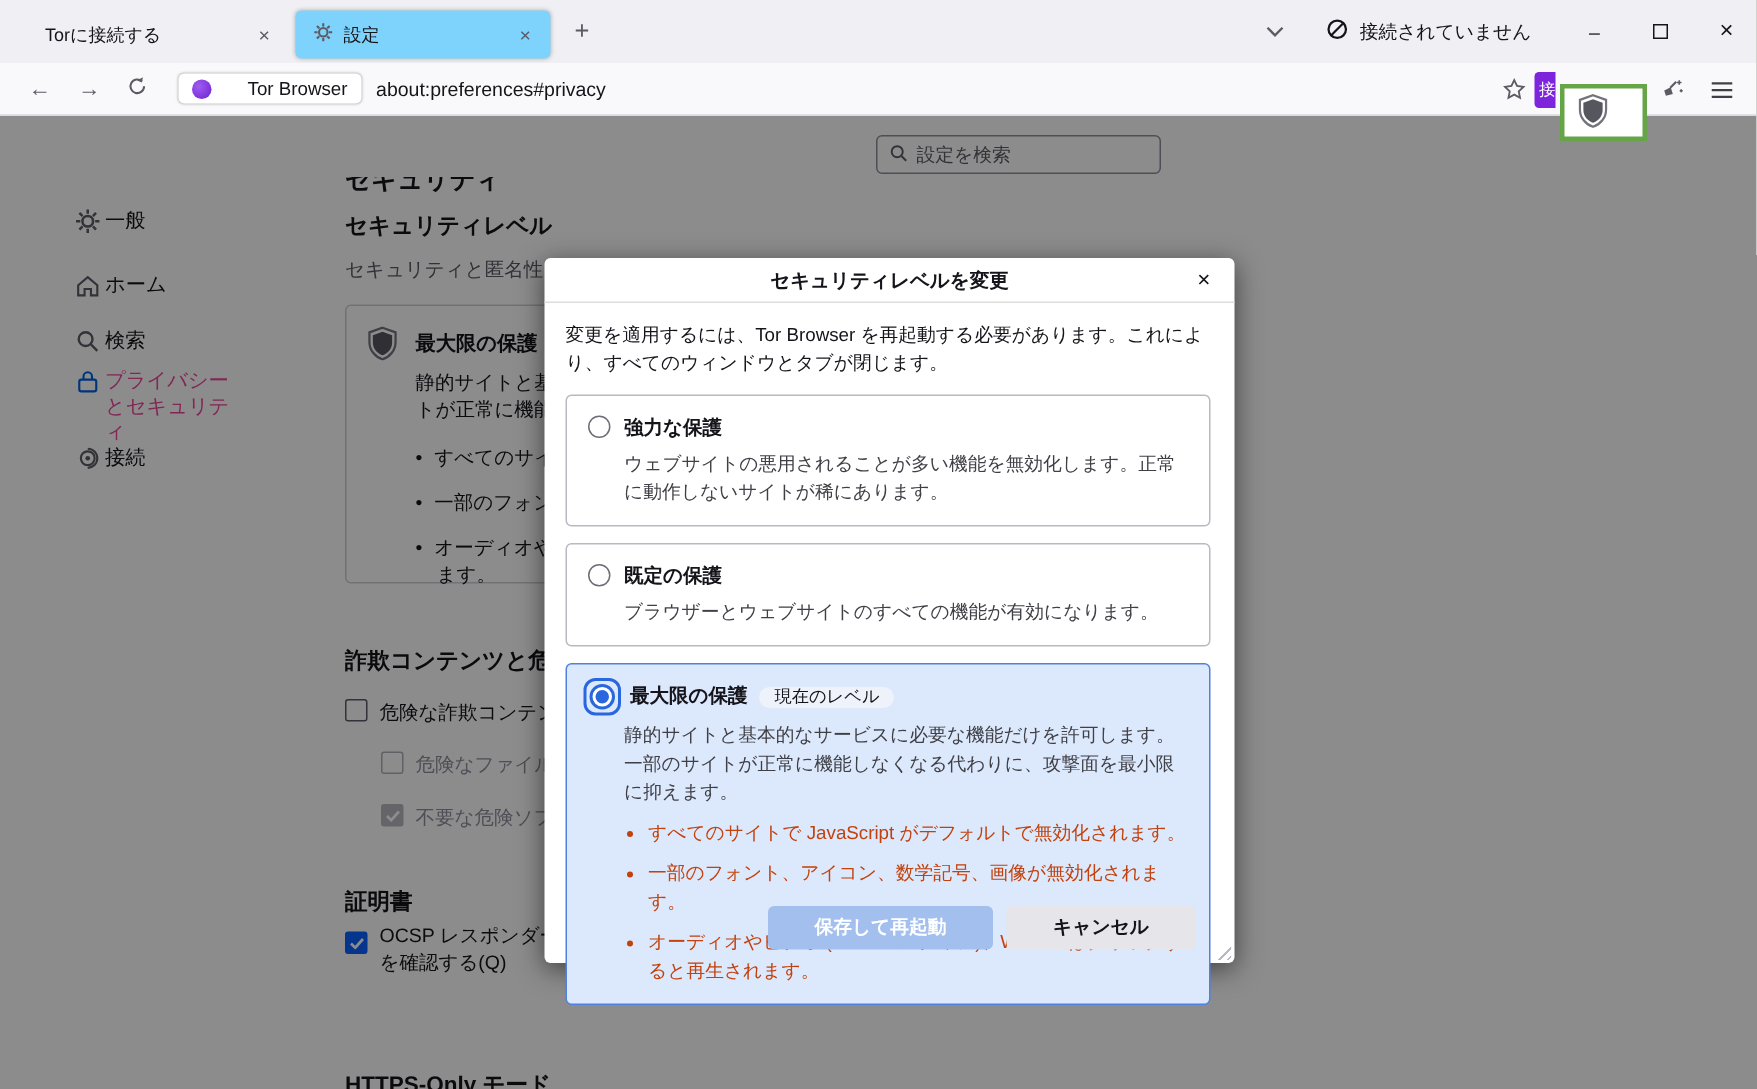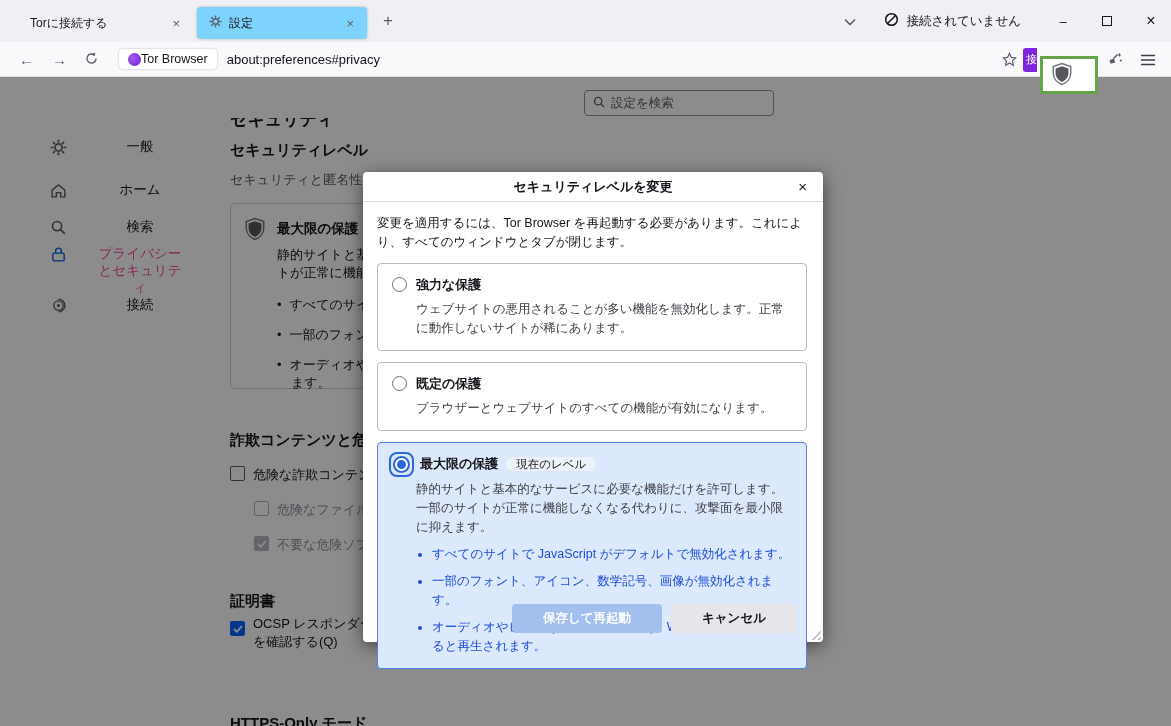--- a/index.html
+++ b/index.html
@@ -17,38 +17,38 @@
   .newtab { font-size:17px; color:#5b5b66; padding:2px 10px; margin-left:6px; }
   .tabbar-right { position:absolute; right:0; top:0; height:42px; display:flex; align-items:center; gap:4px; }
   .alltabs { padding:4px 10px; color:#5b5b66; }
   .conn-status { display:flex; align-items:center; gap:7px; font-size:12.5px; margin:0 18px 0 14px; }
   .wbtn { width:40px; height:42px; display:flex; align-items:center; justify-content:center; font-size:13px; color:#15141a; }
   .max-sq { width:10px; height:10px; border:1px solid #15141a; }
 
   
   .toolbar { position:absolute; left:0; top:42px; width:1171px; height:35px; background:#f9f9fb; border-bottom:1px solid #e1e1e6; display:flex; align-items:center; }
   .navbtn { font-size:15px; color:#5b5b66; padding:3px 9px; }
-  .site-chip { display:flex; align-items:center; gap:0; background:#fff; border-radius:4px; box-shadow:0 0 2px rgba(0,0,0,.3); padding:3px 9px; margin-left:12px; font-size:12.5px; }
+  .site-chip { display:flex; align-items:center; gap:24px; background:#fff; border-radius:4px; box-shadow:0 0 2px rgba(0,0,0,.3); padding:3px 9px; margin-left:12px; font-size:12.5px; }
   .onion-dot { width:13px; height:13px; border-radius:50%; background:radial-gradient(circle at 35% 35%, #a express05cf0, #6d1fd0); background:radial-gradient(circle at 35% 35%, #a05cf0, #6d1fd0); }
   .urltext { font-size:13px; margin-left:10px; }
   .tb-right { position:absolute; right:0; top:0; height:35px; display:flex; align-items:center; }
   .tb-icon { padding:4px 6px; display:flex; align-items:center; }
   .connect-frag { width:14px; height:24px; background:#7d24dd; border-radius:3px 0 0 3px; color:#fff; font-size:11px; overflow:hidden; display:flex; align-items:center; padding-left:3px; }
 
   
   .green-box { position:absolute; left:1040px; top:56px; width:58px; height:38px; background:#fff; border:3px solid #66a547; z-index:100; }
   .green-box svg { position:absolute; left:8px; top:3px; }
 
   
   .page { position:absolute; left:0; top:77px; width:1171px; height:649px; background:#fff; overflow:hidden; }
   .dim { position:absolute; inset:0; background:rgba(0,0,0,0.45); z-index:5; }
 
   .searchbox { position:absolute; left:584px; top:13px; width:190px; height:26px; border:1px solid #8f8f9d; border-radius:4px; background:#fff; display:flex; align-items:center; padding:0 8px; gap:6px; color:#5b5b66; font-size:12.5px; }
 
-  .side-item { position:absolute; left:50px; display:flex; gap:25px; font-size:13.5px; color:#15141a; align-items:flex-start;text-align:center; }
+  .side-item { position:absolute; left:50px; display:flex; gap:3px; font-size:13.5px; color:#15141a; align-items:flex-start; }
   .side-item svg { flex:none; margin-top:1px; }
   .side-item.active { color:#ec4899; }
   .side-item .lbl { width:96px; line-height:17px; }
 
   .main-head-clip { position:absolute; left:230px; top:41px; height:15px; overflow:hidden; width:300px; }
   .main-head-clip div { font-size:17px; font-weight:bold; margin-top:-10px; }
   .h-level { position:absolute; left:230px; top:64px; font-size:15px; font-weight:bold; }
   .level-desc { position:absolute; left:230px; top:94px; font-size:13px; color:#5b5b66; }
   .bg-card { position:absolute; left:230px; top:126px; width:400px; height:186px; border:1px solid #cfcfd8; border-radius:4px; }
   .bg-card .ttl { position:absolute; left:46px; top:16px; font-size:13.5px; font-weight:bold; }
@@ -77,21 +77,21 @@
   .opt-card { border:1px solid #b9b9c1; border-radius:4px; padding:11px 14px 12px 14px; margin-top:11px; }
   .opt-card.selected { background:#dce8fb; border-color:#4d82e2; }
   .opt-row { display:flex; align-items:center; gap:9px; }
   .radio { width:15px; height:15px; border:1px solid #6d6d77; border-radius:50%; background:#fff; flex:none; }
   .radio.sel { width:13px; height:13px; background:#2a66dd; border:2px solid #fff; box-shadow:0 0 0 2px #2a66dd; margin:3px; }
   .radio-focus { outline:2px solid #2a66dd; outline-offset:1px; border-radius:5px; display:flex; }
   .opt-label { font-weight:bold; font-size:13px; }
   .badge { background:#eef2fa; border-radius:10px; padding:1px 10px; font-size:11.5px; margin-left:8px; font-weight:normal; }
   .opt-desc { margin:6px 0 0 24px; color:#3f3f46; }
   .opt-card ul { margin:8px 0 0 40px; }
-  .opt-card li { margin-top:8px; color:#1d4ed8; }
+  .opt-card li { margin-top:8px; color:#c2410c; }
   .dlg-buttons { position:absolute; right:26px; bottom:9px; display:flex; gap:9px; }
   .btn { border:none; border-radius:4px; font-size:12.5px; padding:6px 31px; font-family:inherit; font-weight:bold; }
   .btn.primary { background:#a3bfee; color:#fff; }
   .btn.secondary { background:#e6e6ea; color:#15141a; }
   .grip { position:absolute; right:2px; bottom:2px; width:13px; height:13px; background:repeating-linear-gradient(135deg,#b9b9c1 0 1px,transparent 1px 4px); clip-path:polygon(100% 0,100% 100%,0 100%); }
 </style>
 </head>
 <body>
 
 <div class="tabbar">

